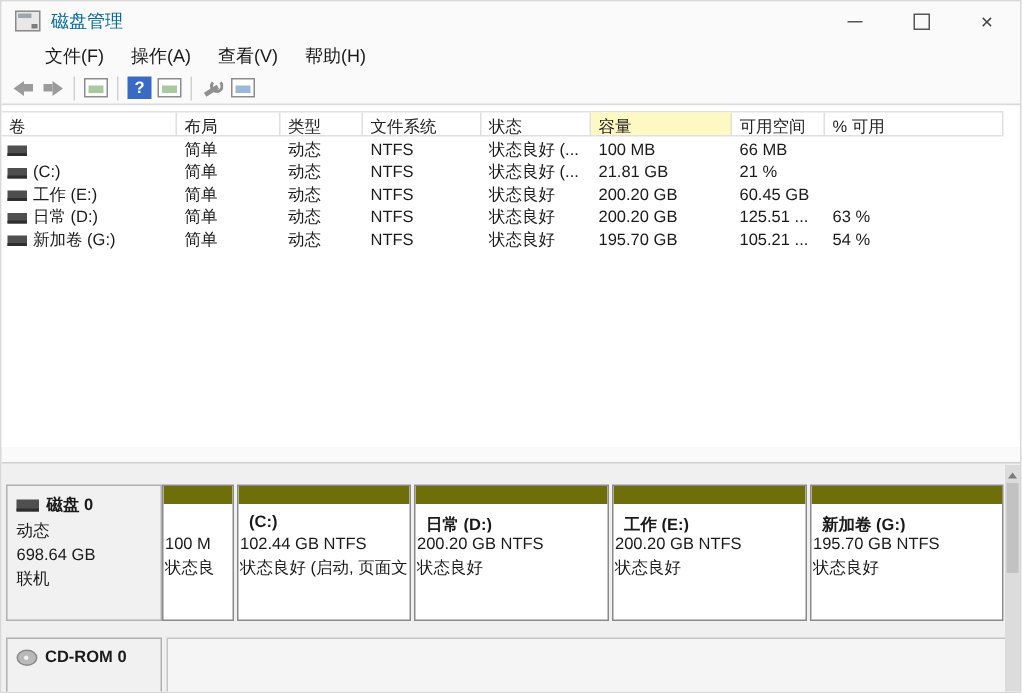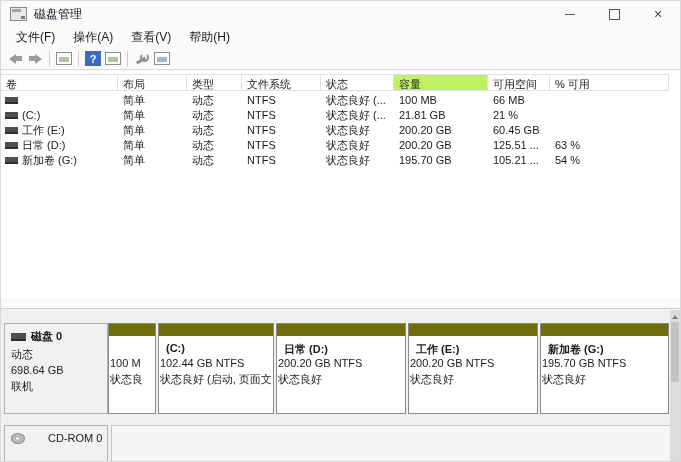--- a/index.html
+++ b/index.html
@@ -4,29 +4,29 @@
 <style>
   html,body{margin:0;padding:0}
   body{width:681px;height:462px;font-family:"Liberation Sans","DejaVu Sans",sans-serif;background:#fff;overflow:hidden;-webkit-font-smoothing:antialiased}
   .window{position:relative;width:681px;height:462px;background:#fafafa;box-sizing:border-box;border:1px solid #d9d9d9;overflow:hidden}
 
   
   .titlebar{position:absolute;left:0;top:0;width:100%;height:26px;background:#fafafa;display:flex;align-items:center}
   .app-icon{width:15px;height:12px;margin-left:9px;position:relative;background:#e8e8e8;border:1px solid #8a8a8a}
   .app-icon::before{content:"";position:absolute;left:1px;top:1px;width:9px;height:3px;background:#9aa7b0}
   .app-icon::after{content:"";position:absolute;right:1px;bottom:1px;width:4px;height:3px;background:#7c7c7c}
-  .window-title{margin-left:7px;font-size:12px;color:#0f172a}
+  .window-title{margin-left:7px;font-size:12px;color:#0369a1}
   .win-controls{margin-left:auto;display:flex;height:100%}
   .win-btn{width:44px;height:100%;display:flex;align-items:center;justify-content:center;color:#444}
   .glyph-min{width:10px;height:1px;background:#555}
   .glyph-max{width:9px;height:9px;border:1px solid #555;background:transparent}
   .glyph-close{font-size:14px;line-height:14px;color:#444}
 
   
-  .menubar{position:absolute;left:0;top:26px;width:100%;height:21px;display:flex;align-items:center;padding-left:6px;box-sizing:border-box;background:#fafafa}
+  .menubar{position:absolute;left:0;top:26px;width:100%;height:21px;display:flex;align-items:center;padding-left:20px;box-sizing:border-box;background:#fafafa}
   .menu-item{font-size:12px;color:#1a1a1a;padding:2px 9px}
 
   
   .toolbar{position:absolute;left:0;top:47px;width:100%;height:22px;display:flex;align-items:center;background:#fafafa;border-bottom:1px solid #d9d9d9;box-sizing:border-box;padding-left:4px}
   .tb-sep{width:1px;height:16px;background:#d0d0d0;margin:0 4px}
   .tb-btn{display:flex;align-items:center;justify-content:center;width:20px;height:18px}
   .arr{display:inline-flex;align-items:center}
   .arr .tail{width:6px;height:5px;background:#9b9b9b}
   .arr .tri-l{width:0;height:0;border:5px solid transparent;border-right:7px solid #9b9b9b;border-left:0}
   .arr .tri-r{width:0;height:0;border:5px solid transparent;border-left:7px solid #9b9b9b;border-right:0}
@@ -35,39 +35,39 @@
   .winicon.blue::after{background:#9db8d6}
   .help{width:16px;height:15px;background:#3a6bc4;color:#fff;font-weight:bold;font-size:11px;display:flex;align-items:center;justify-content:center}
   .wrench{width:15px;height:14px;position:relative}
   .wrench::before{content:"";position:absolute;left:1px;top:7px;width:10px;height:3px;background:#8f8f8f;transform:rotate(-32deg)}
   .wrench::after{content:"";position:absolute;right:1px;top:1px;width:5px;height:5px;border:2px solid #8f8f8f;border-radius:50%;border-top-color:transparent}
 
   
   .listarea{position:absolute;left:0;top:70px;width:100%;height:227px;background:#fff}
   .vheader{position:absolute;left:0;top:3px;width:668px;height:17px;display:grid;grid-template-columns:117px 69px 55px 79px 73px 94px 62px 119px;border-top:1px solid #e0e0e0;border-bottom:1px solid #e0e0e0;box-sizing:border-box}
   .hcell{font-size:11px;color:#222;padding:2px 0 0 5px;border-right:1px solid #e0e0e0;overflow:hidden;white-space:nowrap;box-sizing:border-box}
-  .hcell.sorted{background:#bef264}
+  .hcell.sorted{background:#fef9c3}
   .vrows{position:absolute;left:0;top:22px;width:668px}
   .vrow{display:grid;grid-template-columns:117px 69px 55px 79px 73px 94px 62px 119px;height:15px;line-height:15px;font-size:11px;color:#1a1a1a}
   .vcell{padding-left:5px;overflow:hidden;white-space:nowrap}
   .volcell{display:flex;align-items:center;gap:4px;padding-left:4px;overflow:hidden;white-space:nowrap}
   .vol-icon{flex:0 0 auto;width:13px;height:5px;background:#4f4f4f;border-bottom:2px solid #2e2e2e}
 
   
   .bottompanel{position:absolute;left:0;top:307px;width:100%;height:200px;background:#f0f0f0;border-top:1px solid #cfcfcf;box-sizing:border-box}
   .disk-info{position:absolute;left:3px;top:14px;width:104px;height:91px;background:#f1f1f1;border:1px solid #b0b0b0;box-sizing:border-box;font-size:11px;color:#1a1a1a;padding:5px 0 0 6px}
   .disk-name-line{display:flex;align-items:center;gap:5px;font-weight:bold}
   .disk-icon{width:15px;height:6px;background:#4f4f4f;border-bottom:2px solid #2e2e2e}
   .disk-info div.line{margin-top:4px;line-height:12px}
   .partition{position:absolute;top:14px;height:91px;background:#fff;border:1px solid #8a8a8a;box-sizing:border-box;overflow:hidden}
   .pcap{height:12px;background:#6e6e0a}
   .ptitle{font-size:11px;font-weight:bold;color:#1a1a1a;padding:6px 0 0 7px;height:13px;white-space:nowrap;overflow:hidden}
   .pline{font-size:11px;color:#1a1a1a;padding-left:1px;line-height:16px;white-space:nowrap;overflow:hidden}
   .cd-info{position:absolute;left:3px;top:116px;width:104px;height:60px;background:#f1f1f1;border:1px solid #b0b0b0;box-sizing:border-box;font-size:11px;color:#1a1a1a;padding:6px 0 0 6px}
-  .cd-name-line{display:flex;align-items:center;gap:23px;font-weight:normal}
+  .cd-name-line{display:flex;align-items:center;gap:5px;font-weight:bold}
   .cd-icon{width:12px;height:9px;border-radius:50%;background:#b9b9b9;border:1px solid #8a8a8a;position:relative}
   .cd-icon::after{content:"";position:absolute;left:4px;top:3px;width:3px;height:3px;border-radius:50%;background:#f1f1f1}
   .cd-track{position:absolute;left:110px;top:116px;width:560px;height:60px;background:#f5f5f5;border:1px solid #c4c4c4;box-sizing:border-box}
   .vscroll{position:absolute;right:0;top:1px;width:10px;height:164px;background:#dcdcdc}
   .vscroll .up{width:0;height:0;margin:2px auto 0;border:3px solid transparent;border-bottom:4px solid #7a7a7a}
   .vscroll .thumb{width:8px;height:60px;margin:3px auto 0;background:#c2c2c2}
 </style>
 </head>
 <body>
 

